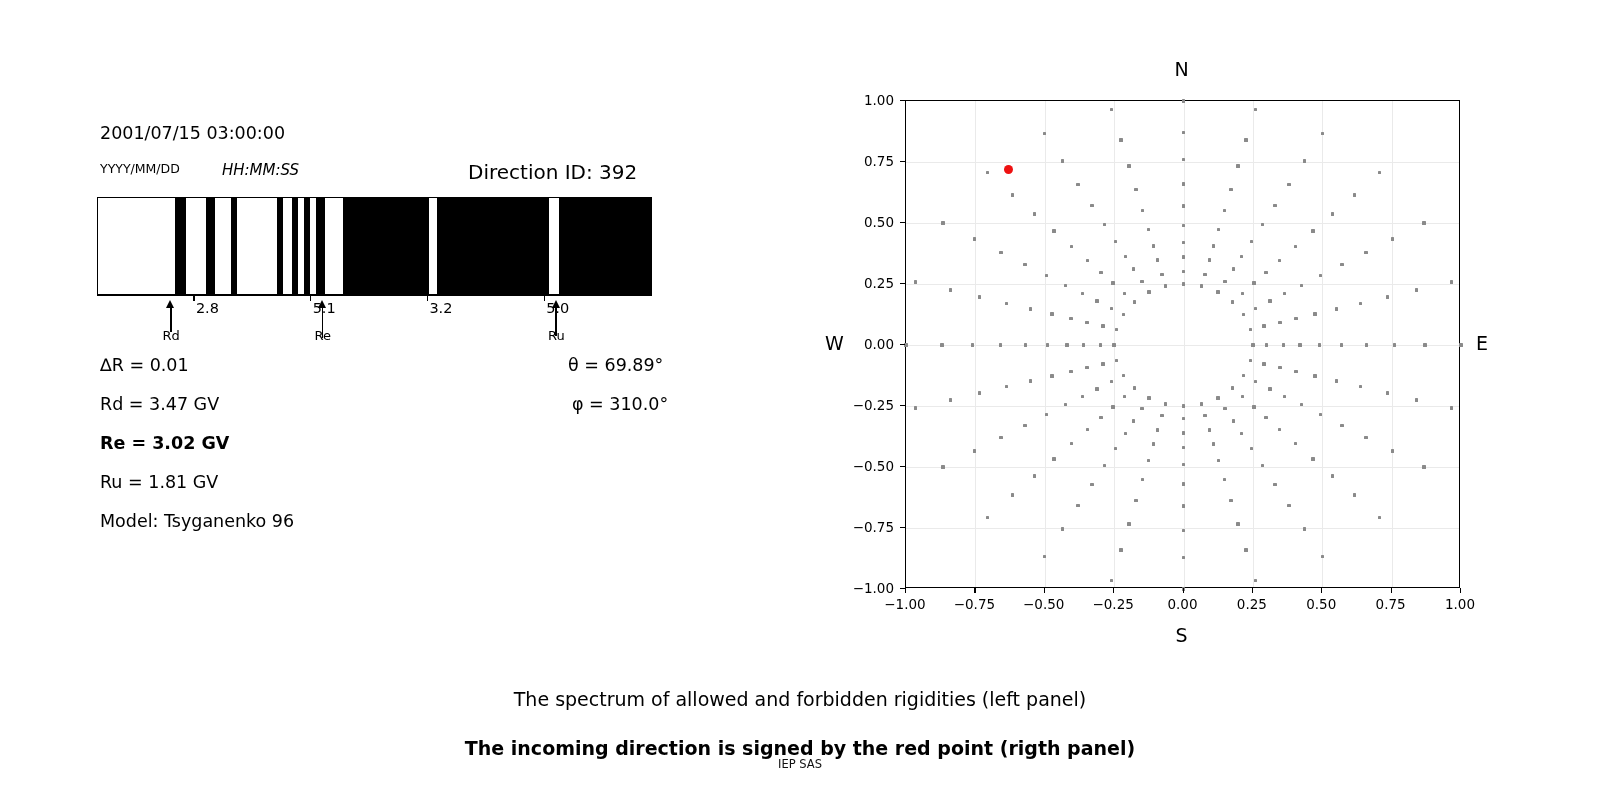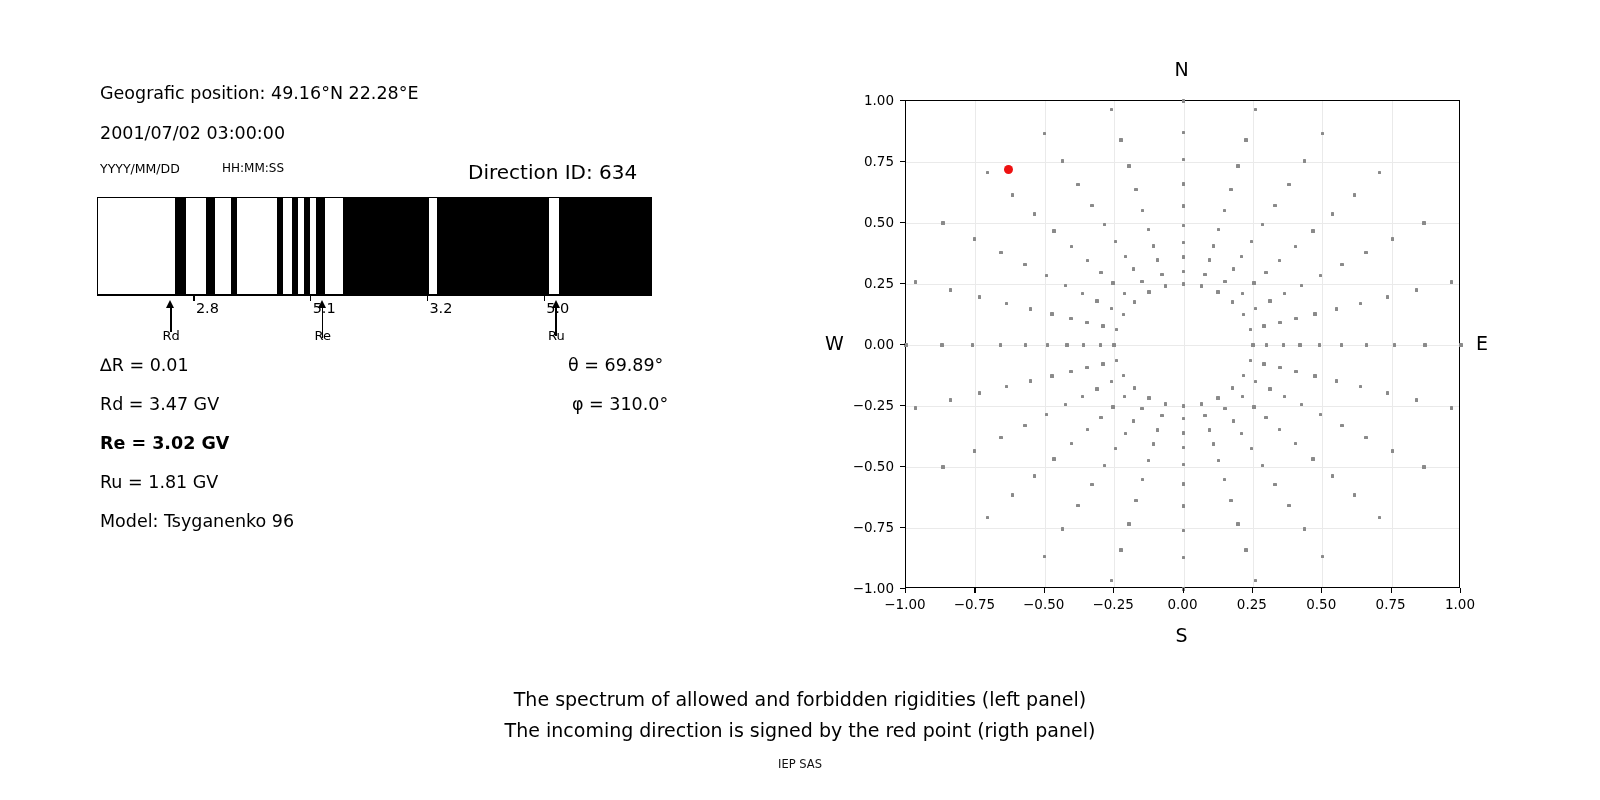--- a/index.html
+++ b/index.html
@@ -12,21 +12,21 @@
     position:relative;
   }
   .abs{position:absolute;}
 
   
   #left-panel{left:0;top:0;width:800px;height:800px;}
 
   .hdr-geo{left:100px;top:83px;font-size:17.5px;white-space:nowrap;}
   .hdr-date{left:100px;top:123px;font-size:17.5px;white-space:nowrap;}
   .hdr-fmt-date{left:100px;top:161px;font-size:12.5px;white-space:nowrap;}
-  .hdr-fmt-time{left:222px;top:161px;font-size:12px;white-space:nowrap;}
+  .hdr-fmt-time{left:222px;top:161px;font-size:15px;white-space:nowrap;font-style:italic;}
   .hdr-dirid{left:468px;top:160px;font-size:20px;white-space:nowrap;}
 
   
   #spectrum-bar{
     left:97px;top:197px;width:555px;height:98px;
     background:#ffffff;
     border:1.2px solid #000000;
     box-sizing:border-box;
     overflow:hidden;
   }
@@ -71,29 +71,28 @@
 
   
   .caption-line{position:absolute;font-size:19px;text-align:center;width:100%;left:0;}
   #footer-text{position:absolute;font-size:11.5px;text-align:center;width:100%;left:0;top:757px;color:#111;}
 </style>
 </head>
 <body>
 
 <div class="abs" id="left-panel">
 
-  <div class="abs hdr-geo">Geografic position: 49.16°N 22.28°E</div>
-
-  <div class="abs hdr-date">2001/07/02 03:00:00</div>
+
+  <div class="abs hdr-date">2001/07/15 03:00:00</div>
 
   <div class="abs hdr-fmt-date">YYYY/MM/DD</div>
 
   <div class="abs hdr-fmt-time">HH:MM:SS</div>
 
-  <div class="abs hdr-dirid">Direction ID: 634</div>
+  <div class="abs hdr-dirid">Direction ID: 392</div>
 
   <div class="abs" id="spectrum-bar">
       <div class="band" style="left: 76.5514px; width: 11.6744px;"></div>
       <div class="band" style="left: 107.78px; width: 9.63136px;"></div>
       <div class="band" style="left: 133.172px; width: 5.83719px;"></div>
       <div class="band" style="left: 178.702px; width: 5.83719px;"></div>
       <div class="band" style="left: 193.879px; width: 5.83719px;"></div>
       <div class="band" style="left: 206.137px; width: 5.83719px;"></div>
       <div class="band" style="left: 217.811px; width: 8.75578px;"></div>
       <div class="band" style="left: 244.662px; width: 86.3904px;"></div>
@@ -429,14 +428,14 @@
       <div class="xt-mark" style="left: 521.25px; top: 588px;"></div>
       <div class="xt-label" style="left: 521.25px; top: 596px;">0.50</div>
       <div class="xt-mark" style="left: 590.625px; top: 588px;"></div>
       <div class="xt-label" style="left: 590.625px; top: 596px;">0.75</div>
       <div class="xt-mark" style="left: 660px; top: 588px;"></div>
       <div class="xt-label" style="left: 660px; top: 596px;">1.00</div>
     </div>
 </div>
 
 <div class="abs caption-line" style="top:688px;">The spectrum of allowed and forbidden rigidities (left panel)</div>
-<div class="abs caption-line" style="top:719px;">The incoming direction is signed by the red point (rigth panel)</div>
+<div class="abs caption-line" style="top:737px;font-weight:bold;">The incoming direction is signed by the red point (rigth panel)</div>
 <div class="abs" id="footer-text">IEP SAS</div>
 
 </body></html>

